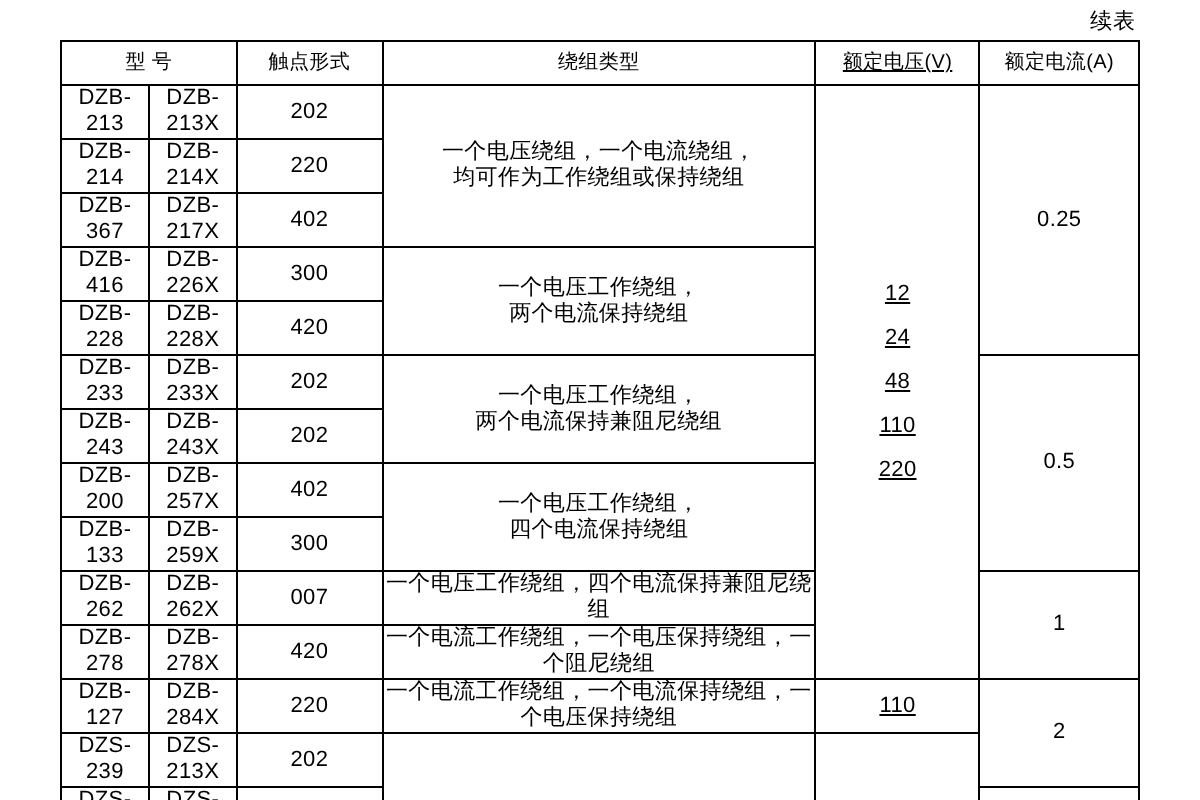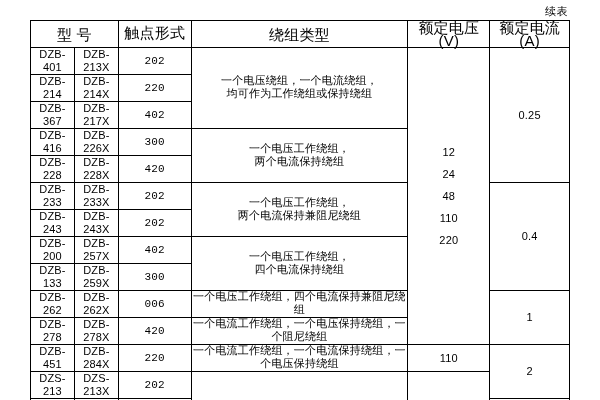--- a/index.html
+++ b/index.html
@@ -41,32 +41,32 @@
     font-size: 11px;
     line-height: 13px;
     text-align: center;
     vertical-align: middle;
     padding: 0;
     height: 20px;
     box-sizing: border-box;
     letter-spacing: 0.2px;
   }
   table.spec th {
-    font-size: 15px;
+    font-size: 10px;
     height: 22px;
   }
   .c-model-a { width: 75px; }
   .c-model-b { width: 80px; }
-  .c-contact { width: 62px; font-family: Liberation Mono, monospace; }
+  .c-contact { width: 62px; }
   .c-winding { width: 185px; }
-  .c-volt    { width: 70px; }
+  .c-volt    { width: 70px; text-decoration: underline; }
   .c-cur     { width: 68px; }
   .hdr-model-spacer { letter-spacing: 14px; padding-left: 14px; }
   .winding-cell { font-size: 11px; line-height: 14px; }
-  .winding-cell .ln { display: block; font-family: Liberation Mono, monospace; }
+  .winding-cell .ln { display: block; }
   .small-fit { font-size: 10px; letter-spacing: 0; }
   .tiny-fit { font-size: 9.5px; letter-spacing: 0; }
 </style>
 </head>
 <body>
 
 <div class="page">
 
   <div class="continued">续表</div>
 
@@ -75,21 +75,21 @@
       <tr>
         <th class="c-model-a hdr-model-spacer" colspan="2">型    号</th>
         <th class="c-contact">触点形式</th>
         <th class="c-winding">绕组类型</th>
         <th class="c-volt">额定电压(V)</th>
         <th class="c-cur">额定电流(A)</th>
       </tr>
     </thead>
     <tbody>
         <tr>
-          <td class="c-model-a">DZB-401</td>
+          <td class="c-model-a">DZB-213</td>
           <td class="c-model-b">DZB-213X</td>
           <td class="c-contact">202</td>
           <td class="c-winding winding-cell" rowspan="3">
             <span class="ln">一个电压绕组，一个电流绕组，</span>
             <span class="ln">均可作为工作绕组或保持绕组</span>
           </td>
           <td class="c-volt" rowspan="11">
             <span class="ln" style="display: block; line-height: 22px;">12</span>
             <span class="ln" style="display: block; line-height: 22px;">24</span>
             <span class="ln" style="display: block; line-height: 22px;">48</span>
@@ -126,21 +126,21 @@
         </tr>
         <tr>
           <td class="c-model-a">DZB-233</td>
           <td class="c-model-b">DZB-233X</td>
           <td class="c-contact">202</td>
           <td class="c-winding winding-cell" rowspan="2">
             <span class="ln">一个电压工作绕组，</span>
             <span class="ln">两个电流保持兼阻尼绕组</span>
           </td>
           <td class="c-cur" rowspan="4">
-            <span class="ln" style="display: block;">0.4</span>
+            <span class="ln" style="display: block;">0.5</span>
           </td>
         </tr>
         <tr>
           <td class="c-model-a">DZB-243</td>
           <td class="c-model-b">DZB-243X</td>
           <td class="c-contact">202</td>
         </tr>
         <tr>
           <td class="c-model-a">DZB-200</td>
           <td class="c-model-b">DZB-257X</td>
@@ -151,52 +151,52 @@
           </td>
         </tr>
         <tr>
           <td class="c-model-a">DZB-133</td>
           <td class="c-model-b">DZB-259X</td>
           <td class="c-contact">300</td>
         </tr>
         <tr>
           <td class="c-model-a">DZB-262</td>
           <td class="c-model-b">DZB-262X</td>
-          <td class="c-contact">006</td>
+          <td class="c-contact">007</td>
           <td class="c-winding winding-cell small-fit" rowspan="1">
             <span class="ln">一个电压工作绕组，四个电流保持兼阻尼绕组</span>
           </td>
           <td class="c-cur" rowspan="2">
             <span class="ln" style="display: block;">1</span>
           </td>
         </tr>
         <tr>
           <td class="c-model-a">DZB-278</td>
           <td class="c-model-b">DZB-278X</td>
           <td class="c-contact">420</td>
           <td class="c-winding winding-cell tiny-fit" rowspan="1">
             <span class="ln">一个电流工作绕组，一个电压保持绕组，一个阻尼绕组</span>
           </td>
         </tr>
         <tr>
-          <td class="c-model-a">DZB-451</td>
+          <td class="c-model-a">DZB-127</td>
           <td class="c-model-b">DZB-284X</td>
           <td class="c-contact">220</td>
           <td class="c-winding winding-cell tiny-fit" rowspan="1">
             <span class="ln">一个电流工作绕组，一个电流保持绕组，一个电压保持绕组</span>
           </td>
           <td class="c-volt" rowspan="1">
             <span class="ln" style="display: block; line-height: 22px;">110</span>
           </td>
           <td class="c-cur" rowspan="2">
             <span class="ln" style="display: block;">2</span>
           </td>
         </tr>
         <tr>
-          <td class="c-model-a">DZS-213</td>
+          <td class="c-model-a">DZS-239</td>
           <td class="c-model-b">DZS-213X</td>
           <td class="c-contact">202</td>
           <td class="c-winding winding-cell" rowspan="7"></td>
           <td class="c-volt" rowspan="2"></td>
         </tr>
         <tr>
           <td class="c-model-a">DZS-216</td>
           <td class="c-model-b">DZS-216X</td>
           <td class="c-contact">400</td>
           <td class="c-cur" rowspan="3"></td>

